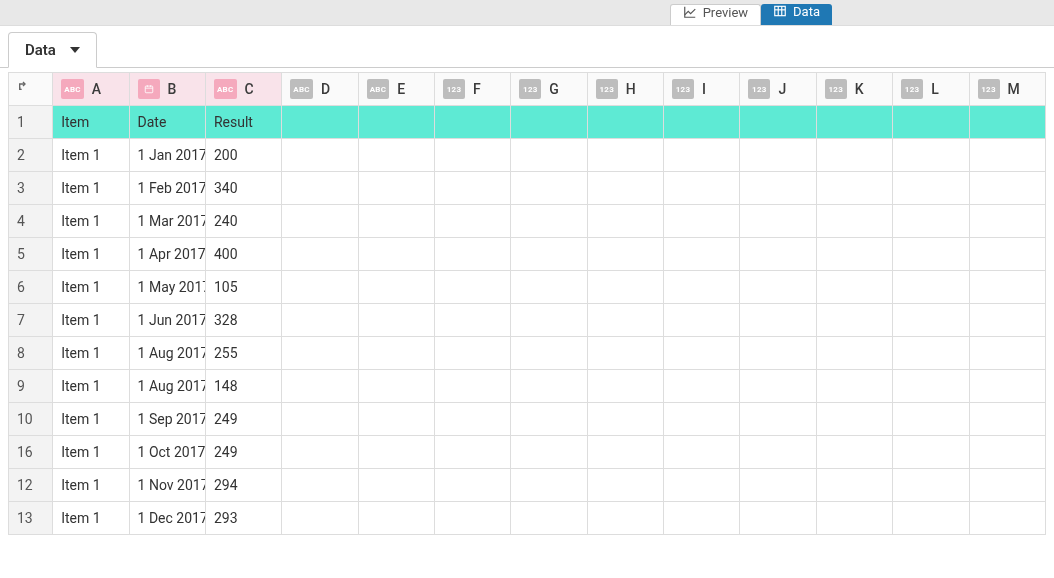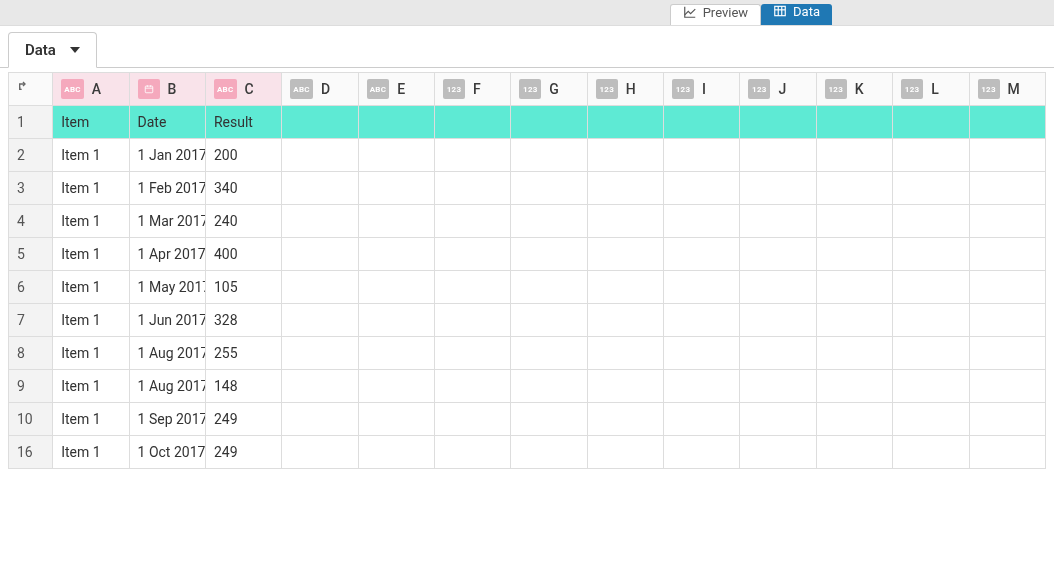--- a/index.html
+++ b/index.html
@@ -468,15 +468,47 @@
           <td></td>
           <td></td>
           <td></td>
           <td></td>
           <td></td>
           <td></td>
           <td></td>
           <td></td>
           <td></td>
         </tr>
+        <tr>
+          <th class="rowhead">12</th>
+          <td>Item 1</td>
+          <td>1 Nov 2017</td>
+          <td>294</td>
+          <td></td>
+          <td></td>
+          <td></td>
+          <td></td>
+          <td></td>
+          <td></td>
+          <td></td>
+          <td></td>
+          <td></td>
+          <td></td>
+        </tr>
+        <tr>
+          <th class="rowhead">13</th>
+          <td>Item 1</td>
+          <td>1 Dec 2017</td>
+          <td>293</td>
+          <td></td>
+          <td></td>
+          <td></td>
+          <td></td>
+          <td></td>
+          <td></td>
+          <td></td>
+          <td></td>
+          <td></td>
+          <td></td>
+        </tr>
       </tbody>
   </table>
 </div>
 
 </body></html>

